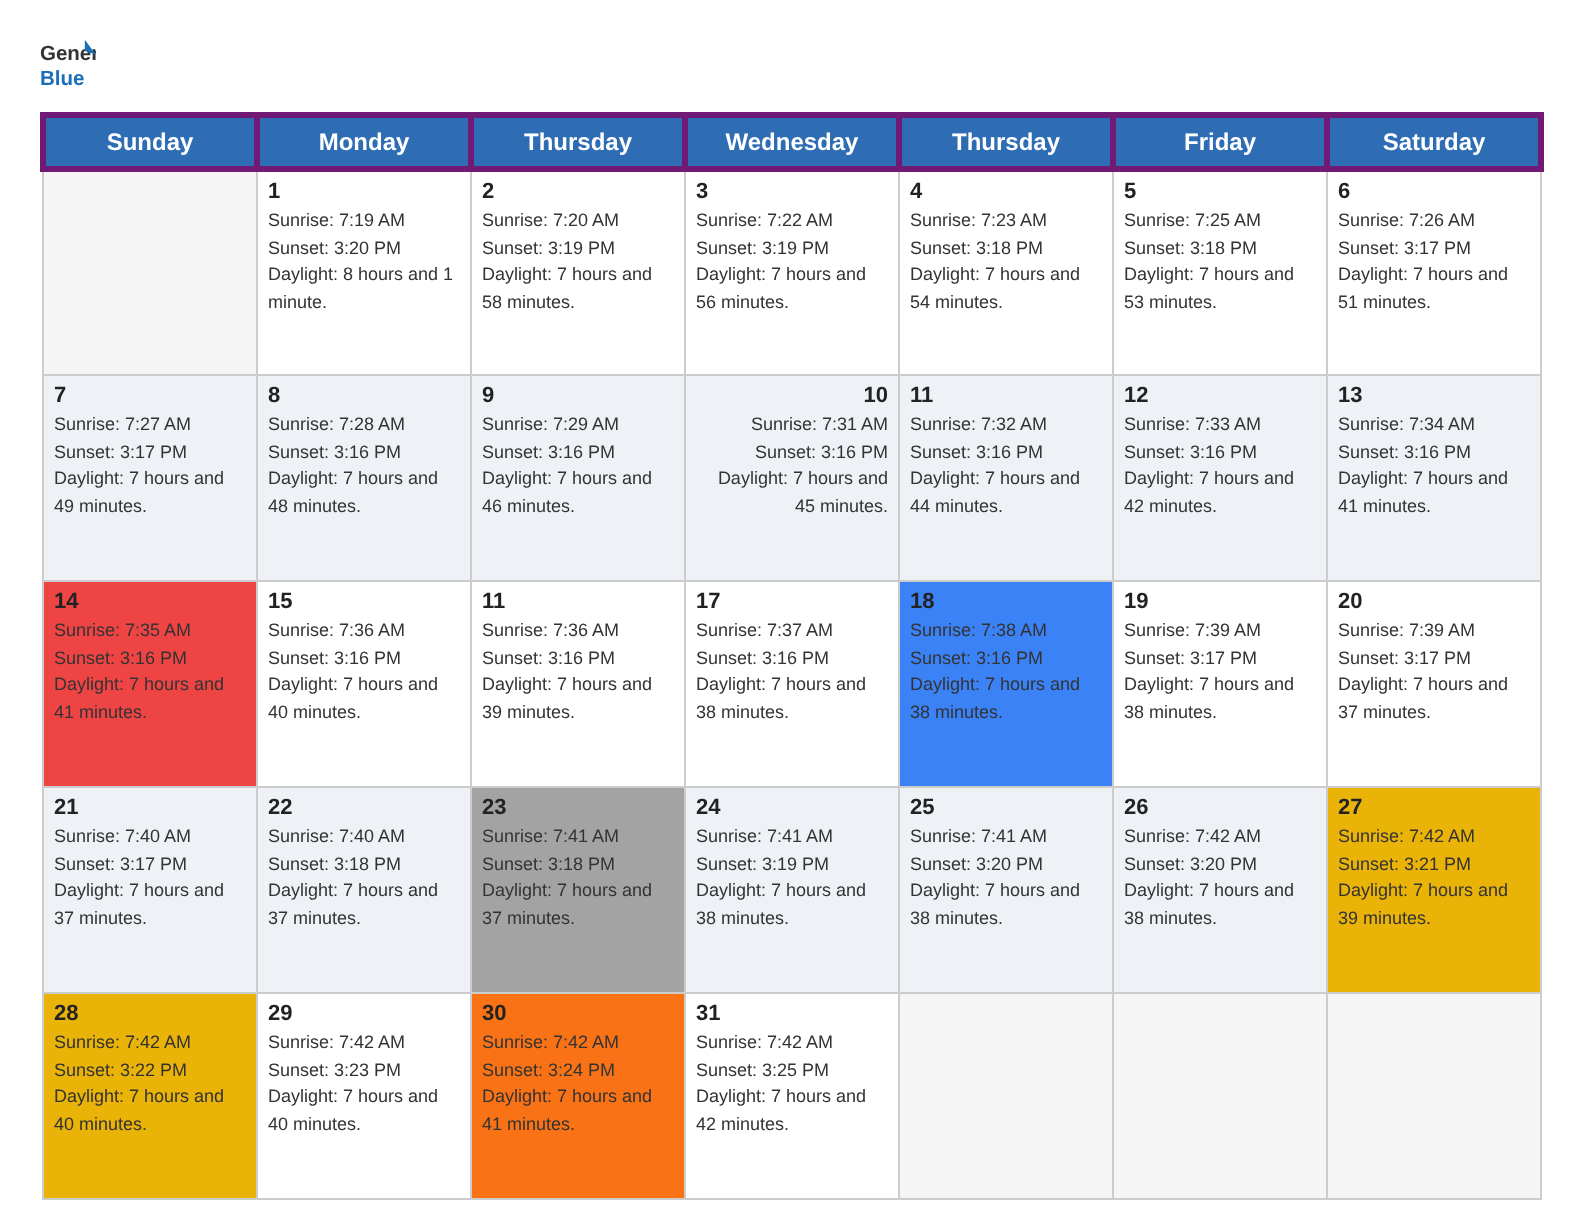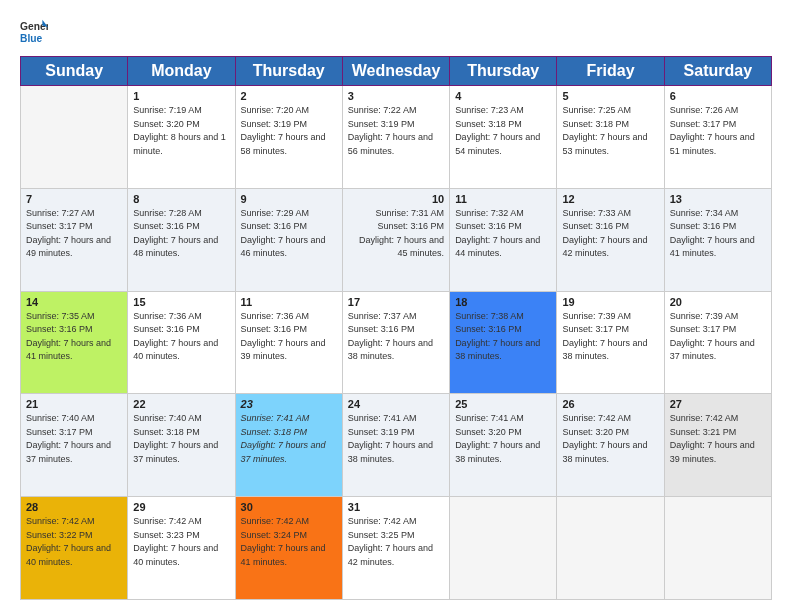--- a/index.html
+++ b/index.html
@@ -48,25 +48,25 @@
     .calendar {
       flex: 1;
       border: 1px solid #ccc;
       border-collapse: collapse;
       width: 100%;
       table-layout: fixed;
     }
     .calendar th {
       background: #2e6db4;
       color: #fff;
-      font-size: 16px;
+      font-size: 12px;
       font-weight: bold;
       padding: 5px 4px;
       text-align: center;
-      border: 1px solid #701a75;
+      border: 3px solid #701a75;
     }
     .calendar td {
       border: 1px solid #ccc;
       vertical-align: top;
       padding: 4px 5px;
       font-size: 9.5px;
       color: #333;
       height: 88px;
     }
     .calendar td.empty {
@@ -173,21 +173,21 @@
           <td style="background: rgb(238, 242, 247);">
           <span class="day-num">12</span>
           <span class="day-info">Sunrise: 7:33 AM<br>Sunset: 3:16 PM<br>Daylight: 7 hours and 42 minutes.</span>
         </td>
           <td style="background: rgb(238, 242, 247);">
           <span class="day-num">13</span>
           <span class="day-info">Sunrise: 7:34 AM<br>Sunset: 3:16 PM<br>Daylight: 7 hours and 41 minutes.</span>
         </td>
         </tr>
         <tr>
-          <td style="background: #bef264;">
+          <td style="background: #ef4444;">
           <span class="day-num">14</span>
           <span class="day-info">Sunrise: 7:35 AM<br>Sunset: 3:16 PM<br>Daylight: 7 hours and 41 minutes.</span>
         </td>
           <td style="background: rgb(255, 255, 255);">
           <span class="day-num">15</span>
           <span class="day-info">Sunrise: 7:36 AM<br>Sunset: 3:16 PM<br>Daylight: 7 hours and 40 minutes.</span>
         </td>
           <td style="background: rgb(255, 255, 255);">
           <span class="day-num">11</span>
           <span class="day-info">Sunrise: 7:36 AM<br>Sunset: 3:16 PM<br>Daylight: 7 hours and 39 minutes.</span>
@@ -211,37 +211,37 @@
         </tr>
         <tr>
           <td style="background: rgb(238, 242, 247);">
           <span class="day-num">21</span>
           <span class="day-info">Sunrise: 7:40 AM<br>Sunset: 3:17 PM<br>Daylight: 7 hours and 37 minutes.</span>
         </td>
           <td style="background: rgb(238, 242, 247);">
           <span class="day-num">22</span>
           <span class="day-info">Sunrise: 7:40 AM<br>Sunset: 3:18 PM<br>Daylight: 7 hours and 37 minutes.</span>
         </td>
-          <td style="background: #7dd3fc; font-style: italic;">
+          <td style="background: #a3a3a3;">
           <span class="day-num">23</span>
           <span class="day-info">Sunrise: 7:41 AM<br>Sunset: 3:18 PM<br>Daylight: 7 hours and 37 minutes.</span>
         </td>
           <td style="background: rgb(238, 242, 247);">
           <span class="day-num">24</span>
           <span class="day-info">Sunrise: 7:41 AM<br>Sunset: 3:19 PM<br>Daylight: 7 hours and 38 minutes.</span>
         </td>
           <td style="background: rgb(238, 242, 247);">
           <span class="day-num">25</span>
           <span class="day-info">Sunrise: 7:41 AM<br>Sunset: 3:20 PM<br>Daylight: 7 hours and 38 minutes.</span>
         </td>
           <td style="background: rgb(238, 242, 247);">
           <span class="day-num">26</span>
           <span class="day-info">Sunrise: 7:42 AM<br>Sunset: 3:20 PM<br>Daylight: 7 hours and 38 minutes.</span>
         </td>
-          <td style="background: #e5e5e5;">
+          <td style="background: #eab308;">
           <span class="day-num">27</span>
           <span class="day-info">Sunrise: 7:42 AM<br>Sunset: 3:21 PM<br>Daylight: 7 hours and 39 minutes.</span>
         </td>
         </tr>
         <tr>
           <td style="background: #eab308;">
           <span class="day-num">28</span>
           <span class="day-info">Sunrise: 7:42 AM<br>Sunset: 3:22 PM<br>Daylight: 7 hours and 40 minutes.</span>
         </td>
           <td style="background: rgb(255, 255, 255);">

